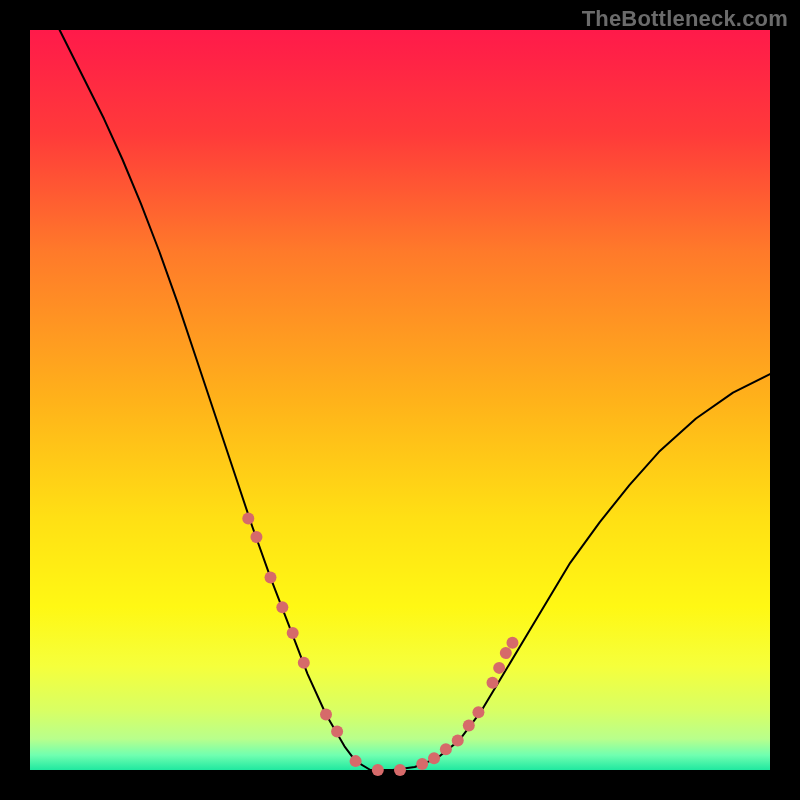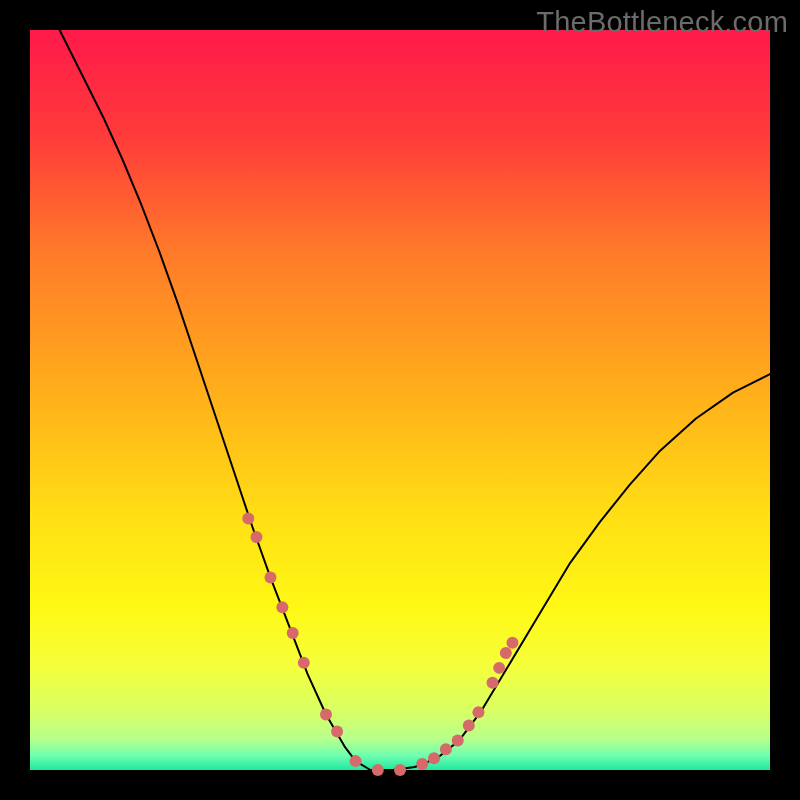--- a/index.html
+++ b/index.html
@@ -14,22 +14,22 @@
   .chart-wrapper {
     position: relative;
     width: 800px;
     height: 800px;
   }
   .watermark {
     position: absolute;
     top: 6px;
     right: 12px;
     color: #6b6b6b;
-    font-size: 29px;
-    font-weight: 400;
+    font-size: 22px;
+    font-weight: 700;
     letter-spacing: 0.2px;
     z-index: 10;
   }
   svg {
     display: block;
   }
 </style>
 </head>
 <body>
 

